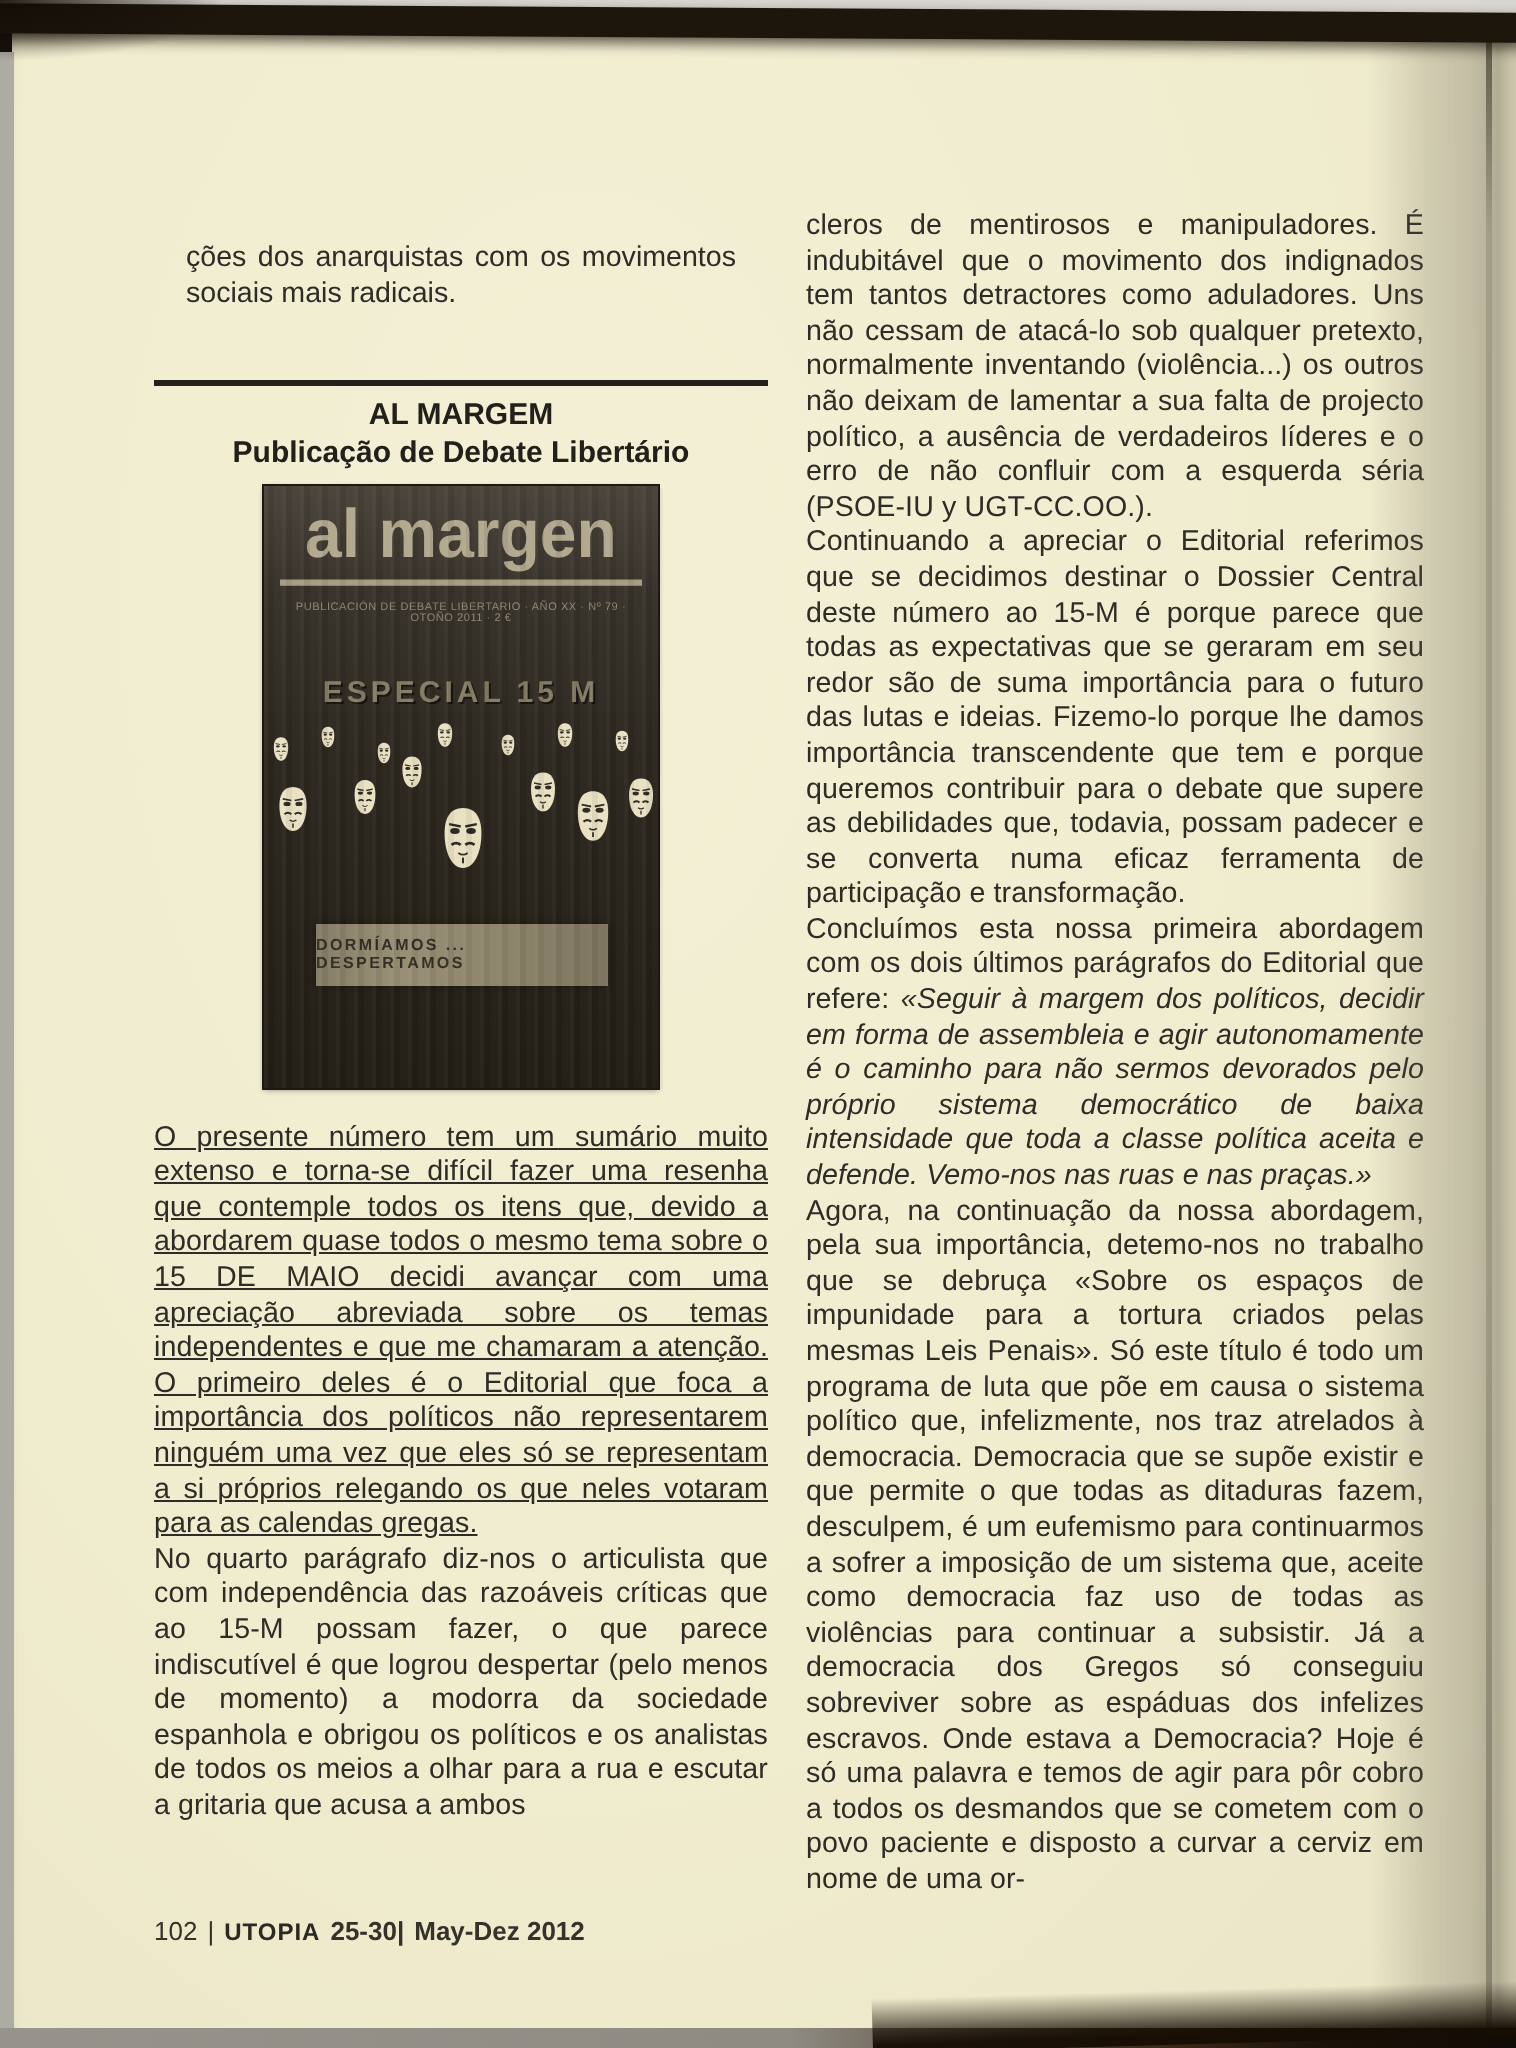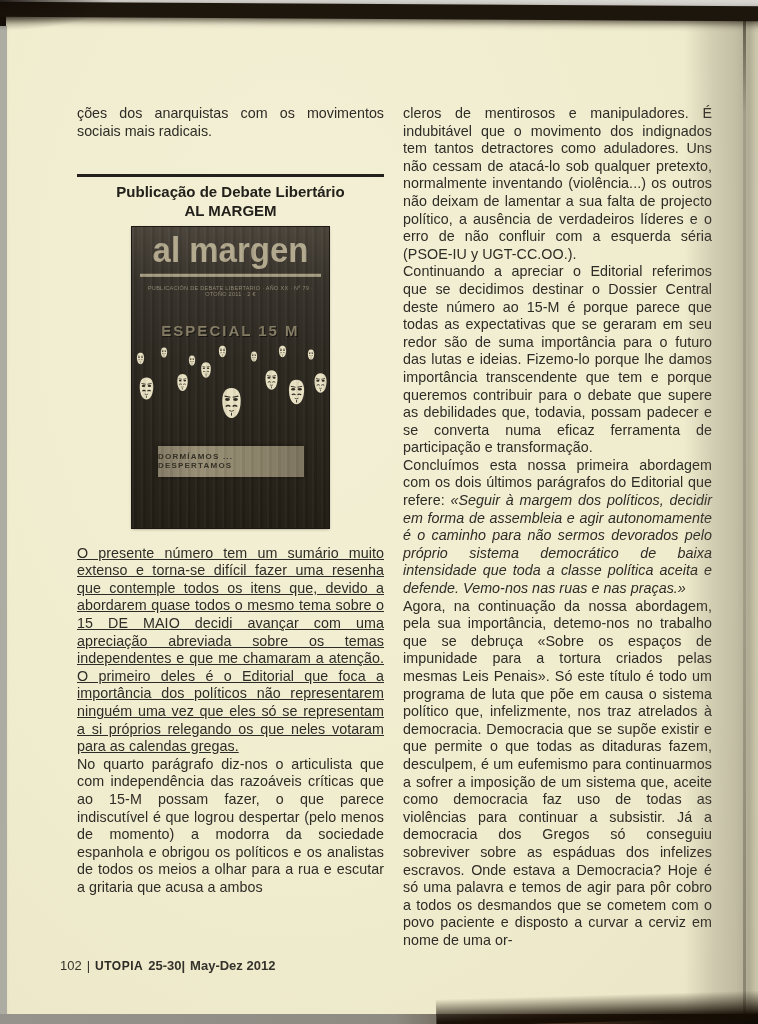--- a/index.html
+++ b/index.html
@@ -28,21 +28,21 @@
     background:linear-gradient(to right, rgba(105,100,84,0) 0%, rgba(105,100,84,.22) 40%,
       rgba(95,90,75,.30) 70%, rgba(85,81,67,.40) 88%, rgba(120,115,98,.22) 100%);}
   .right-crease{position:absolute;top:0;bottom:0;right:12px;width:3px;pointer-events:none;
     background:linear-gradient(to bottom, rgba(35,28,18,.6), rgba(35,28,18,.14) 10%,
       rgba(55,50,38,.18) 60%, rgba(35,28,18,.3) 100%);}
   
   .col{position:absolute;color:#2e2c26;}
   .col-left{left:71px;top:90px;width:307px;}
   .col-right{left:397px;top:90px;width:309px;}
   p.body{margin:0;font-size:14.3px;line-height:17.6px;text-align:justify;letter-spacing:.05px;}
-  p.cont{margin:0;font-size:14.3px;line-height:17.8px;text-align:justify;}
+  p.cont{margin:16px;font-size:14.3px;line-height:17.8px;text-align:justify;}
   p.author{margin:21px 0 0;text-align:right;font-weight:bold;font-size:15px;color:#26241e;}
   .divider{margin-top:33px;border-top:3px solid #23211b;}
   .review-header{margin-top:5px;text-align:center;font-weight:bold;font-size:15px;
     line-height:19.5px;color:#22201a;}
   .review-header div{white-space:nowrap;}
   .first-body{margin-top:17px !important;text-decoration:underline;}
   em.qt{font-style:italic;}
   
   .cover{margin:6px auto 0;width:197px;height:301px;position:relative;overflow:hidden;
     background:linear-gradient(180deg,#4a443b 0%,#37322a 18%,#2c2820 45%,#262219 78%,#221e16 100%);
@@ -58,38 +58,38 @@
   .cover-headline{position:absolute;top:95px;left:0;right:0;text-align:center;
     font-size:15px;font-weight:800;letter-spacing:2px;color:#857c64;
     text-shadow:1px 1px 0 rgba(0,0,0,.55);}
   .cover-masks{position:absolute;top:113px;left:0;width:197px;height:104px;}
   .cover-banner{position:absolute;top:219px;left:26px;width:146px;height:31px;
     display:flex;align-items:center;justify-content:center;
     background:linear-gradient(90deg,#857c66,#988e75 28%,#8b8269 68%,#7c735e);
     font-size:8px;font-weight:bold;letter-spacing:1.2px;color:#332e24;
     box-shadow:0 0 4px rgba(0,0,0,.4);}
   
-  .footer{position:absolute;left:54px;top:943px;font-size:13px;color:#34322b;
+  .footer{position:absolute;left:71px;top:943px;font-size:13px;color:#34322b;
     display:flex;align-items:baseline;gap:5px;}
   .footer .journal{font-weight:800;font-size:12px;letter-spacing:.5px;color:#2b2923;}
   .footer .bold{font-weight:bold;}
 </style>
 </head>
 <body>
 
 <div class="scan-bottom"></div>
 
 <div class="paper">
 
   <div class="col col-left">
     <p class="cont">ções dos anarquistas com os movimentos sociais mais radicais.</p>
     <div class="divider"></div>
     <div class="review-header">
+      <div>AL MARGEM</div>
       <div>Publicação de Debate Libertário</div>
-      <div>AL MARGEM</div>
     </div>
 
     <figure class="cover">
       <div class="cover-logo">al margen</div>
       <div class="cover-tagline">PUBLICACIÓN DE DEBATE LIBERTARIO · AÑO XX · Nº 79 · OTOÑO 2011 · 2 €</div>
       <div class="cover-headline">ESPECIAL 15 M</div>
       <svg class="cover-masks" viewBox="0 0 197 104" aria-hidden="true">
         <defs>
           <symbol id="gfmask" viewBox="0 0 20 28">
             <path d="M10 1 C16 1 18 6 18 12 C18 20 15 27 10 27 C5 27 2 20 2 12 C2 6 4 1 10 1 Z" fill="#e9e1c2"></path>

